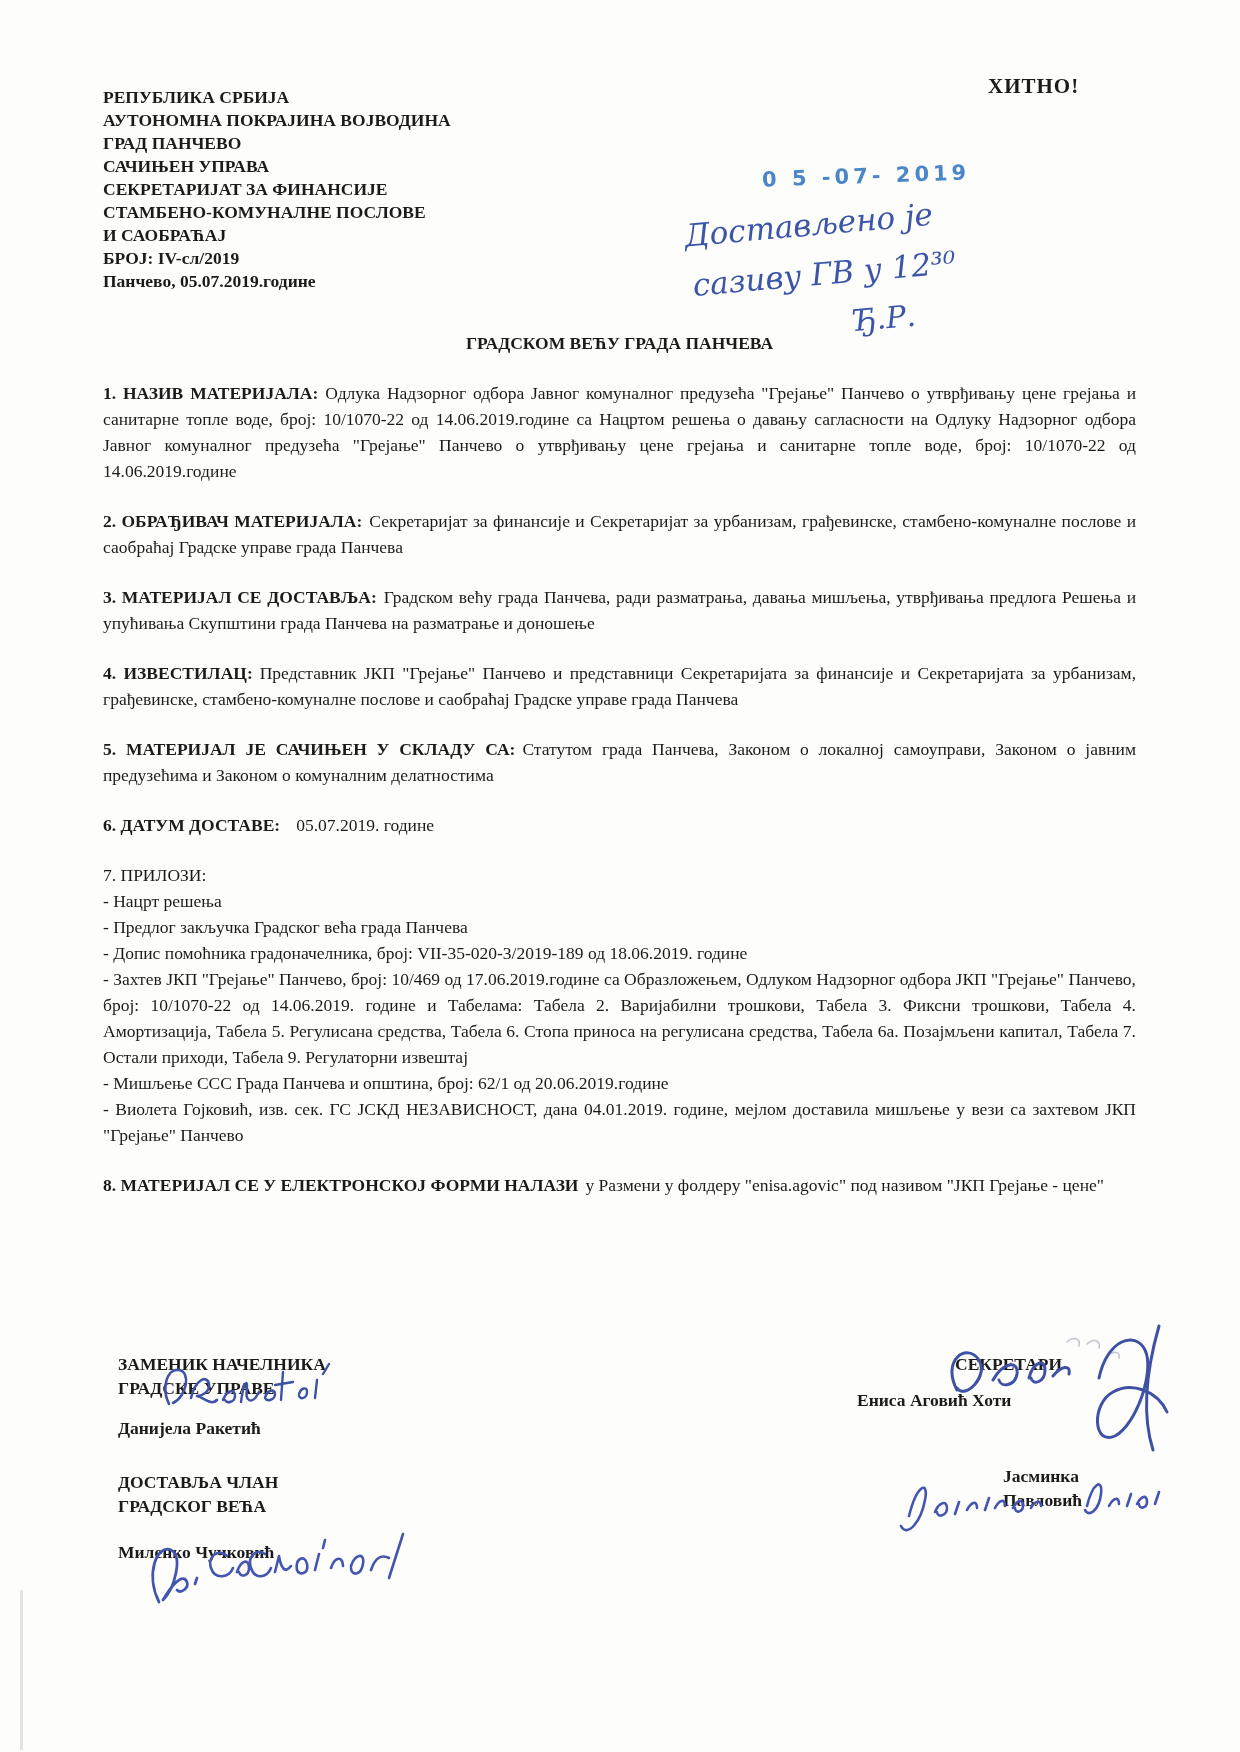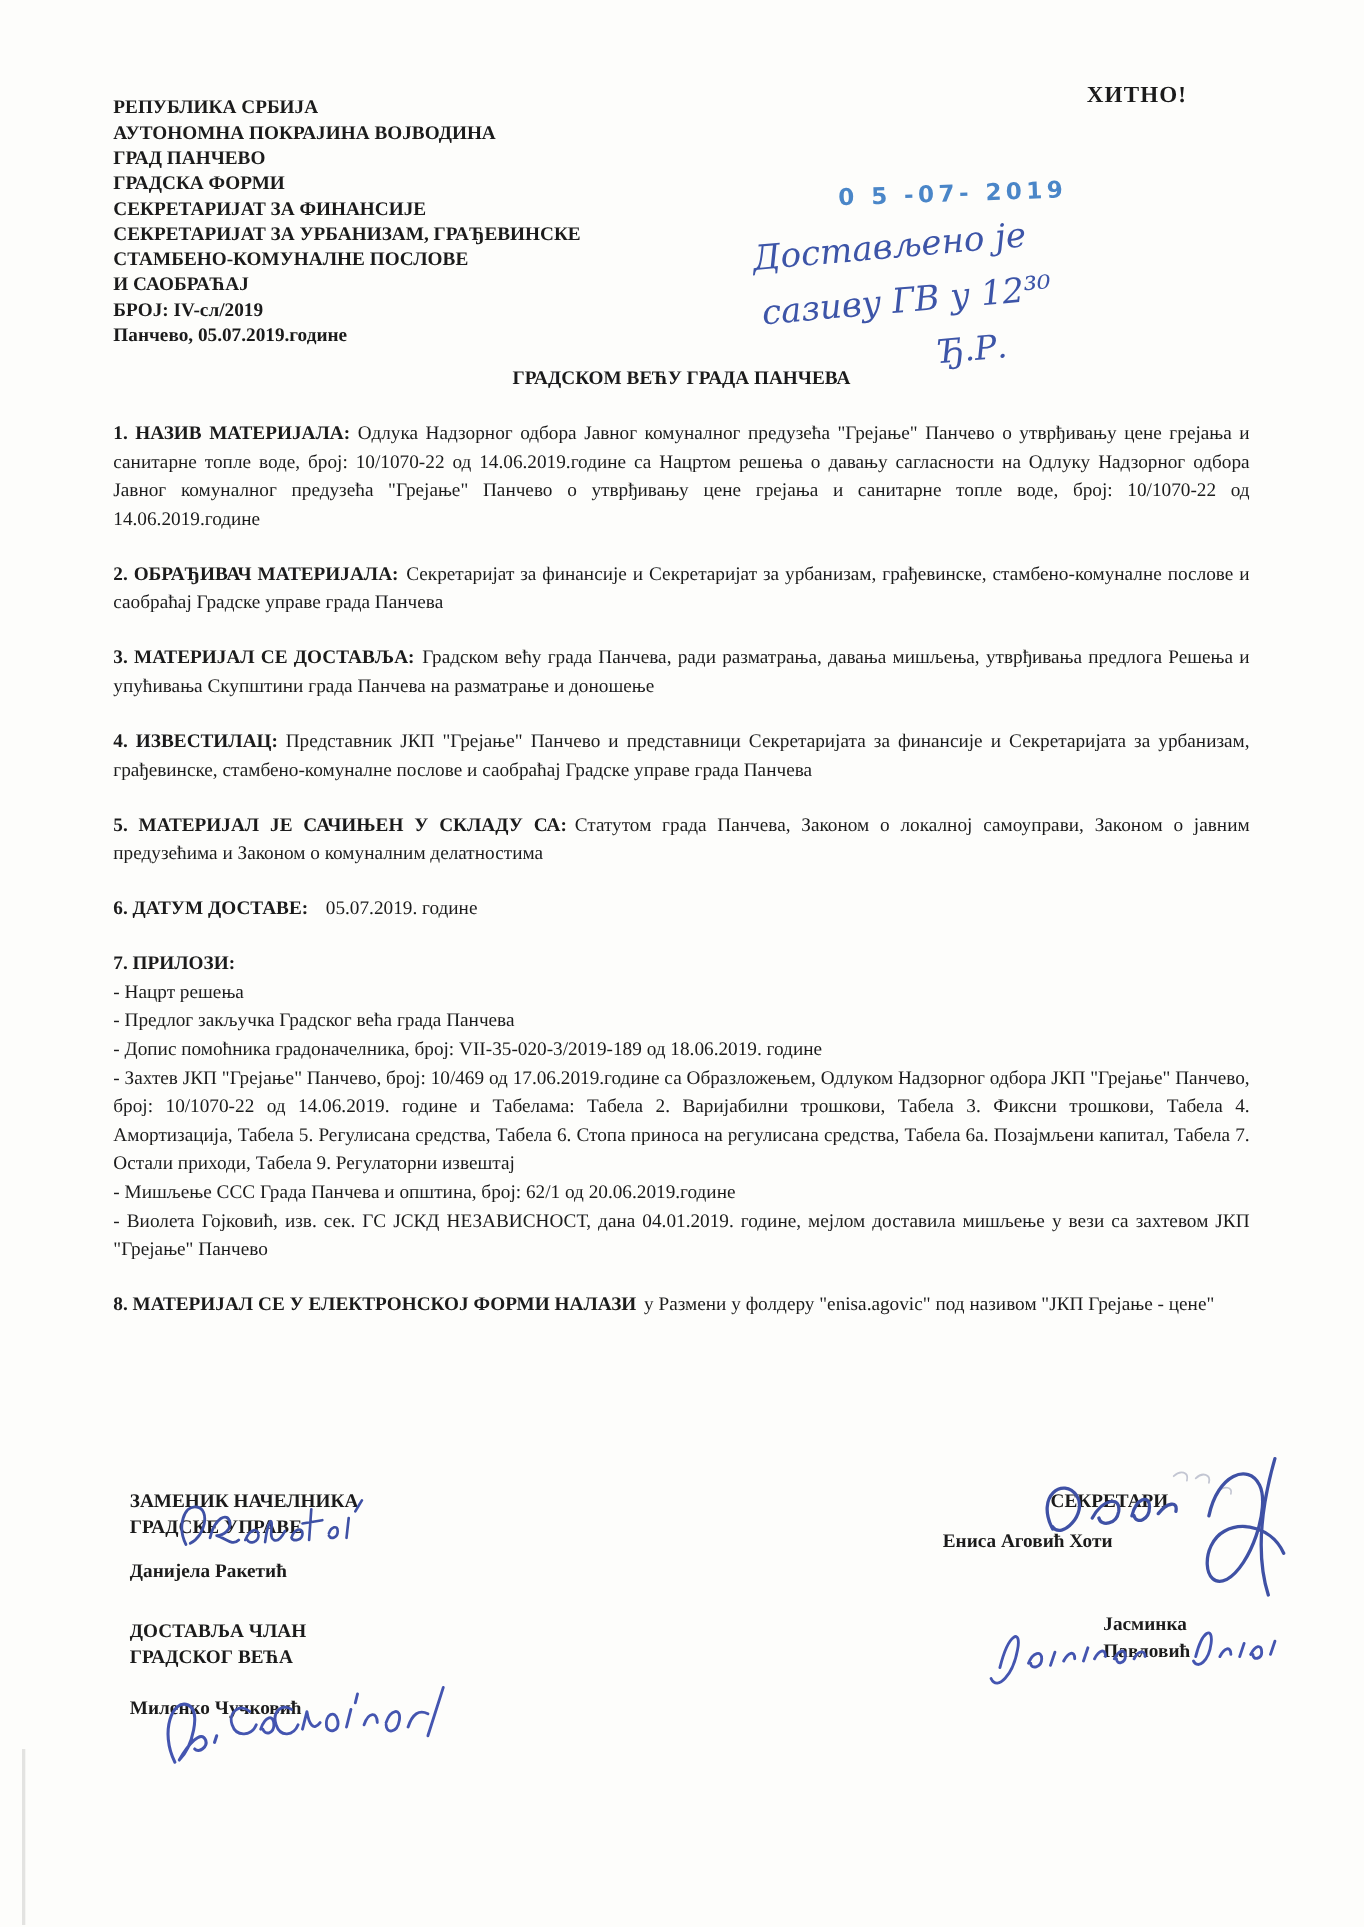--- a/index.html
+++ b/index.html
@@ -37,21 +37,21 @@
   .hand-note .nline2{font-size:31px;padding-left:4px;}
   .hand-note .ninitials{font-size:30px;padding-left:160px;}
   .body-col{
     position:absolute;left:103px;top:330px;width:1033px;
     font-size:17.5px;line-height:26px;text-align:justify;
   }
   .addressee{font-weight:bold;text-align:center;}
   .sec{margin:24px 0 0 0;}
   .sec .lbl{padding-right:7px;}
   .att{margin:0;}
-  .att-label{margin-top:24px;font-weight:bold;}
+  .att-label{margin-top:24px;font-weight:normal;}
   .sig-area{
     position:absolute;left:103px;top:1332px;width:1033px;height:330px;
     font-size:17.5px;font-weight:bold;line-height:24px;
   }
   .sig-area .abs{position:absolute;margin-top:20px;}
   svg.sig{position:absolute;overflow:visible;}
   svg.sig path{fill:none;stroke-linecap:round;stroke-linejoin:round;}
   .edge-artifact{
     position:absolute;left:20px;top:1590px;width:3px;height:160px;
     background:#e3e3e1;
@@ -61,23 +61,22 @@
 <body>
 
 <div class="page">
 
   <div class="urgent">ХИТНО!</div>
 
   <div class="header-block">
     <div>РЕПУБЛИКА СРБИЈА</div>
     <div>АУТОНОМНА ПОКРАЈИНА ВОЈВОДИНА</div>
     <div>ГРАД ПАНЧЕВО</div>
-    <div>ГРАДСКА ФОРМИ</div>
+    <div>САЧИЊЕН УПРАВА</div>
     <div>СЕКРЕТАРИЈАТ ЗА ФИНАНСИЈЕ</div>
-    <div>СЕКРЕТАРИЈАТ ЗА УРБАНИЗАМ, ГРАЂЕВИНСКЕ</div>
     <div>СТАМБЕНО-КОМУНАЛНЕ ПОСЛОВЕ</div>
     <div>И САОБРАЋАЈ</div>
     <div>БРОЈ: IV-сл/2019</div>
     <div>Панчево, 05.07.2019.године</div>
   </div>
 
   <div class="stamp" style="color:#4a86c8">0 5 -07- 2019</div>
 
   <div class="hand-note" style="color:#3d55a8">
     <div class="nline1">Достављено је</div>

